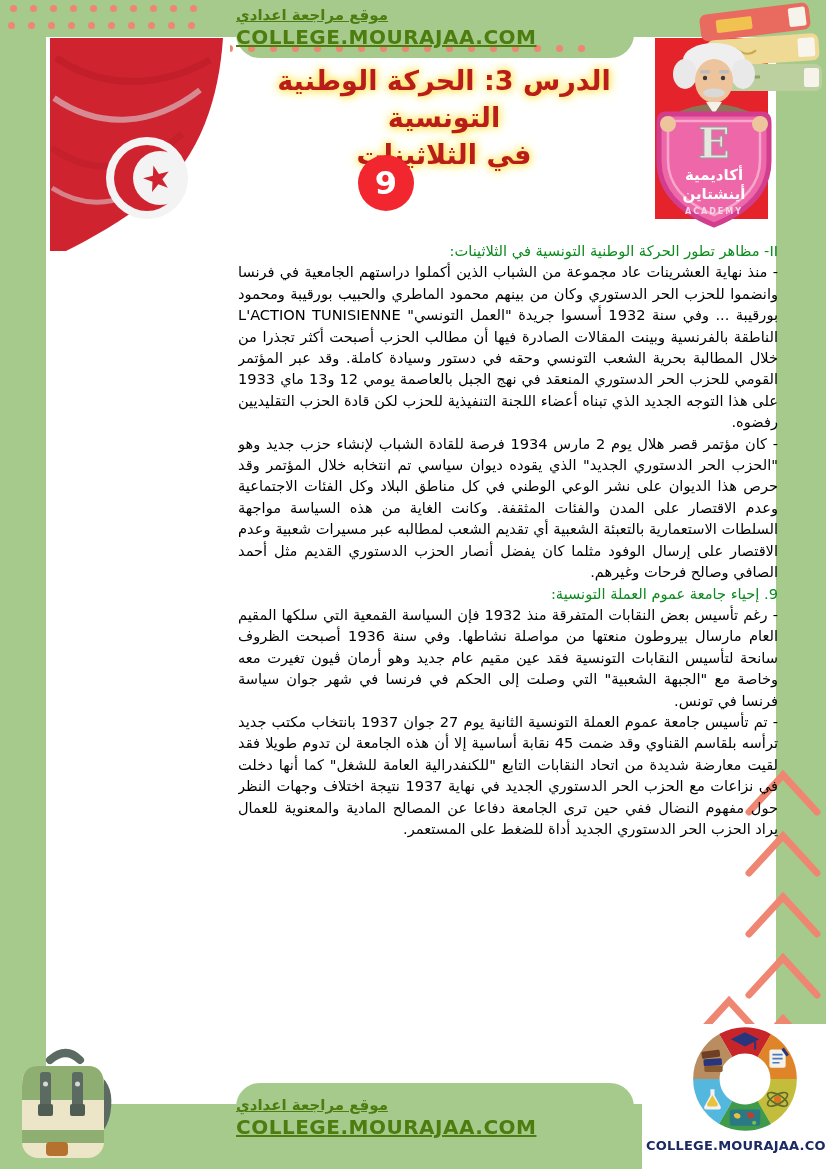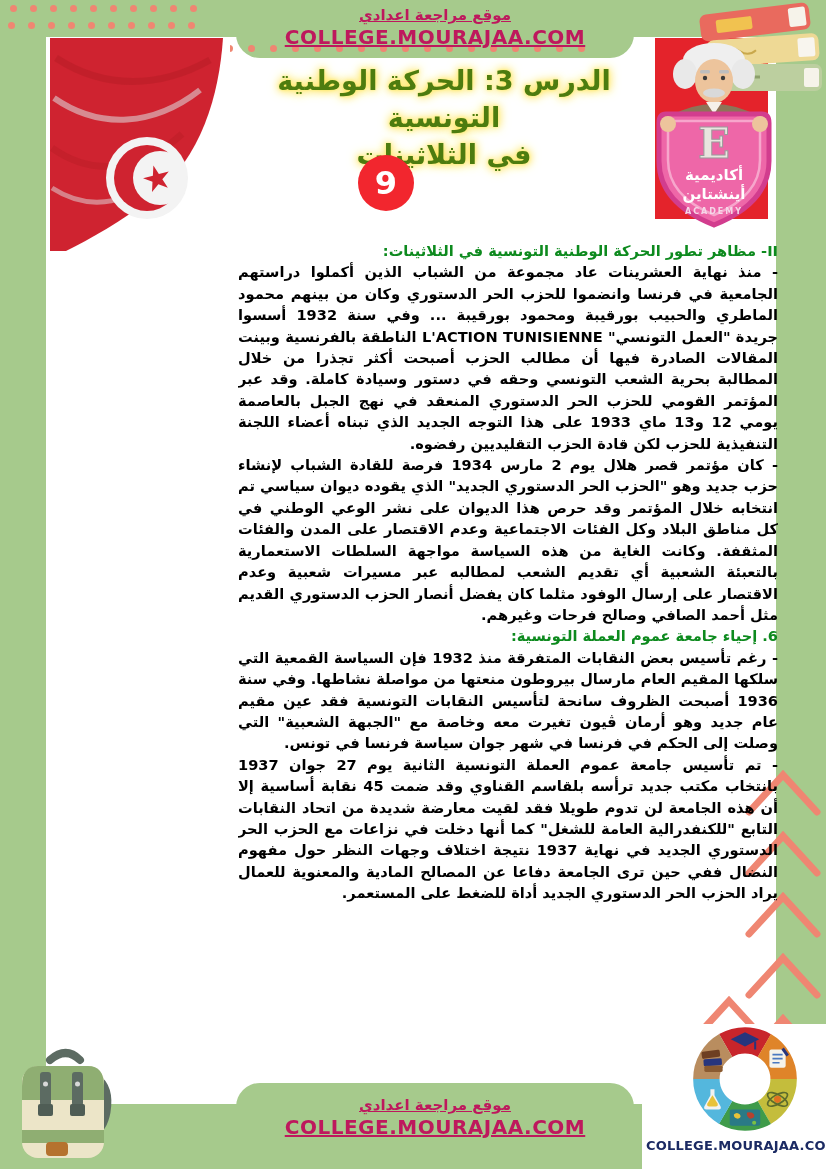--- a/index.html
+++ b/index.html
@@ -10,43 +10,43 @@
   }
   
   .g{position:absolute;background:#a6ca8c;}
   .frame-top{left:0;top:0;width:826px;height:37px;}
   .frame-left{left:0;top:0;width:46px;height:1169px;}
   .frame-right{left:776px;top:0;width:50px;height:1169px;}
   .frame-bottom{left:0;top:1104px;width:826px;height:65px;}
   .header-tab{left:236px;top:0;width:398px;height:58px;border-radius:0 0 24px 24px;}
   .footer-tab{left:236px;top:1083px;width:398px;height:86px;border-radius:24px 24px 0 0;}
   
-  .band-text{position:absolute;left:236px;width:398px;text-align:center;color:#be185d;z-index:6;}
+  .band-text{position:absolute;left:236px;width:398px;text-align:left;color:#4d7c0f;z-index:6;}
   .band-text .l1{font-size:15px;font-weight:bold;text-decoration:underline;line-height:20px;}
   .band-text .l2{font-size:20px;font-weight:bold;text-decoration:underline;letter-spacing:.5px;line-height:24px;}
   .header-text{top:5px;}
   .footer-text{top:1095px;}
   
   .dot{position:absolute;width:7px;height:7px;border-radius:50%;background:#ef8672;z-index:2;}
   
   .title{
     position:absolute;left:232px;top:62px;width:424px;z-index:3;
-    direction:rtl;text-align:center;color:#4d7c0f;font-weight:bold;
+    direction:rtl;text-align:center;color:#b91c1c;font-weight:bold;
     font-size:27px;line-height:37px;
     text-shadow:0 0 8px #ffe14d,0 0 3px #fff07a,0 0 12px #ffe96a;
   }
   .lesson-badge{
     position:absolute;left:358px;top:155px;width:56px;height:56px;border-radius:50%;
     background:#f2262e;color:#fff;font-size:32px;font-weight:bold;
     display:flex;align-items:center;justify-content:center;z-index:3;
   }
   
   .body-text{
     position:absolute;left:238px;top:240px;width:540px;height:818px;overflow:hidden;
-    direction:rtl;text-align:justify;color:#000;font-weight:bold;
+    direction:rtl;text-align:justify;color:#000;font-weight:normal;
     font-size:14.6px;line-height:21.4px;z-index:3;
   }
   .body-text p{margin:0;}
   .blk-heading{color:#0d8a1e;}
   
   .chev{position:absolute;z-index:2;}
   
   .abs{position:absolute;}
   .red-box{left:655px;top:38px;width:113px;height:181px;background:#e4232b;z-index:2;}
   
@@ -187,21 +187,21 @@
   </div>
 
   <div class="lesson-badge">
     <span>9</span>
   </div>
 
   <div class="body-text">
     <p class="blk-heading">II- مظاهر تطور الحركة الوطنية التونسية في الثلاثينات:</p>
     <p>- منذ نهاية العشرينات عاد مجموعة من الشباب الذين أكملوا دراستهم الجامعية في فرنسا وانضموا للحزب الحر الدستوري وكان من بينهم محمود الماطري والحبيب بورقيبة ومحمود بورقيبة ... وفي سنة 1932 أسسوا جريدة "العمل التونسي" L'ACTION TUNISIENNE الناطقة بالفرنسية وبينت المقالات الصادرة فيها أن مطالب الحزب أصبحت أكثر تجذرا من خلال المطالبة بحرية الشعب التونسي وحقه في دستور وسيادة كاملة. وقد عبر المؤتمر القومي للحزب الحر الدستوري المنعقد في نهج الجبل بالعاصمة يومي 12 و13 ماي 1933 على هذا التوجه الجديد الذي تبناه أعضاء اللجنة التنفيذية للحزب لكن قادة الحزب التقليديين رفضوه.</p>
     <p>- كان مؤتمر قصر هلال يوم 2 مارس 1934 فرصة للقادة الشباب لإنشاء حزب جديد وهو "الحزب الحر الدستوري الجديد" الذي يقوده ديوان سياسي تم انتخابه خلال المؤتمر وقد حرص هذا الديوان على نشر الوعي الوطني في كل مناطق البلاد وكل الفئات الاجتماعية وعدم الاقتصار على المدن والفئات المثقفة. وكانت الغاية من هذه السياسة مواجهة السلطات الاستعمارية بالتعبئة الشعبية أي تقديم الشعب لمطالبه عبر مسيرات شعبية وعدم الاقتصار على إرسال الوفود مثلما كان يفضل أنصار الحزب الدستوري القديم مثل أحمد الصافي وصالح فرحات وغيرهم.</p>
-    <p class="blk-heading">6. إحياء جامعة عموم العملة التونسية:</p>
+    <p class="blk-heading">9. إحياء جامعة عموم العملة التونسية:</p>
     <p>- رغم تأسيس بعض النقابات المتفرقة منذ 1932 فإن السياسة القمعية التي سلكها المقيم العام مارسال بيروطون منعتها من مواصلة نشاطها. وفي سنة 1936 أصبحت الظروف سانحة لتأسيس النقابات التونسية فقد عين مقيم عام جديد وهو أرمان ڤيون تغيرت معه وخاصة مع "الجبهة الشعبية" التي وصلت إلى الحكم في فرنسا في شهر جوان سياسة فرنسا في تونس.</p>
     <p>- تم تأسيس جامعة عموم العملة التونسية الثانية يوم 27 جوان 1937 بانتخاب مكتب جديد ترأسه بلقاسم القناوي وقد ضمت 45 نقابة أساسية إلا أن هذه الجامعة لن تدوم طويلا فقد لقيت معارضة شديدة من اتحاد النقابات التابع "للكنفدرالية العامة للشغل" كما أنها دخلت في نزاعات مع الحزب الحر الدستوري الجديد في نهاية 1937 نتيجة اختلاف وجهات النظر حول مفهوم النضال ففي حين ترى الجامعة دفاعا عن المصالح المادية والمعنوية للعمال يراد الحزب الحر الدستوري الجديد أداة للضغط على المستعمر.</p>
   </div>
 
   <div id="chevrons">
       <svg width="82" height="56" viewBox="0 0 82 56" class="chev" style="left: 742px; top: 762px;">
         <path d="M7,50 L41,13 L75,50" stroke="#ef8672" stroke-width="7" fill="none" stroke-linecap="round"></path>
       </svg>
       <svg width="82" height="56" viewBox="0 0 82 56" class="chev" style="left: 742px; top: 823px;">
         <path d="M7,50 L41,13 L75,50" stroke="#ef8672" stroke-width="7" fill="none" stroke-linecap="round"></path>

